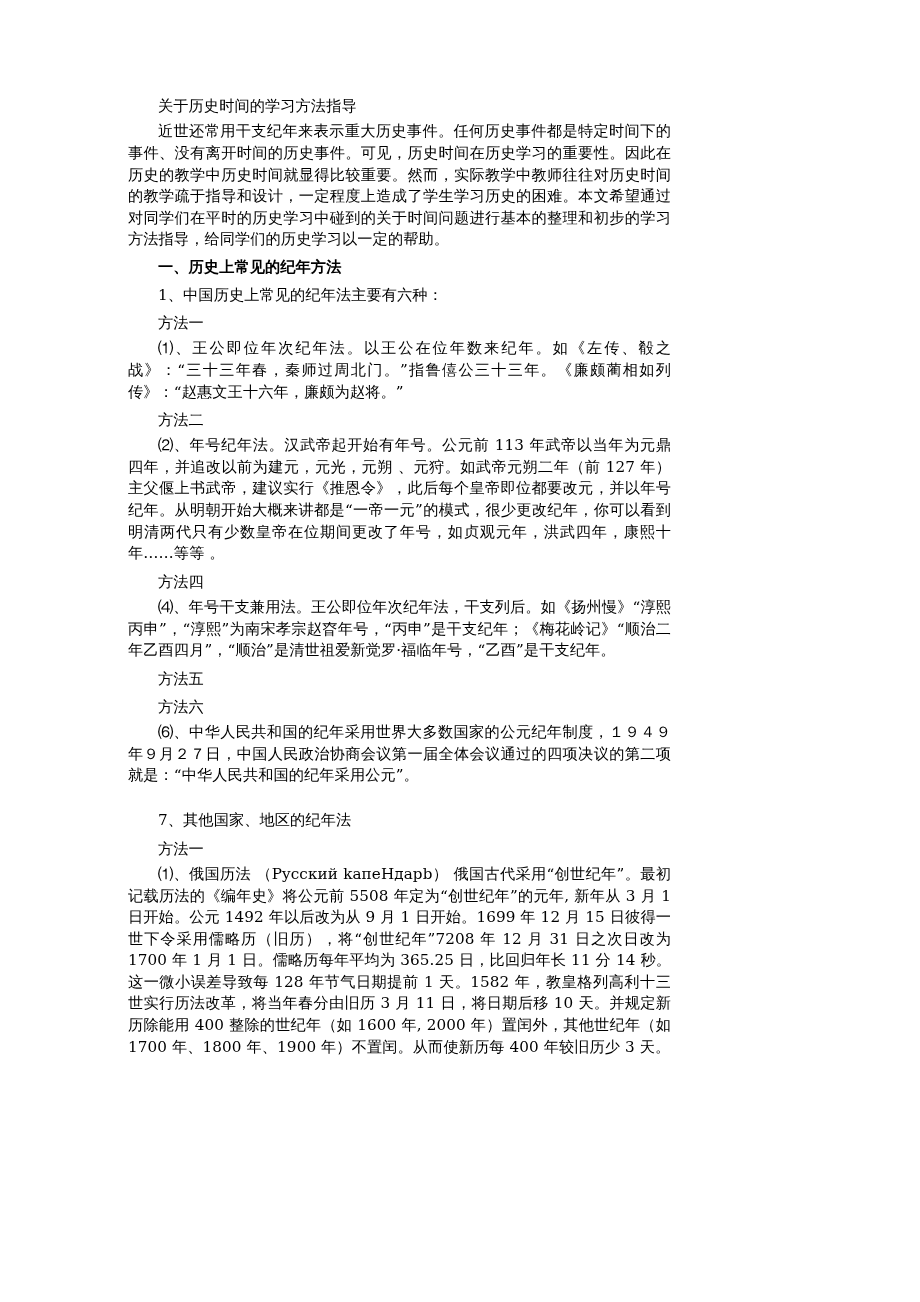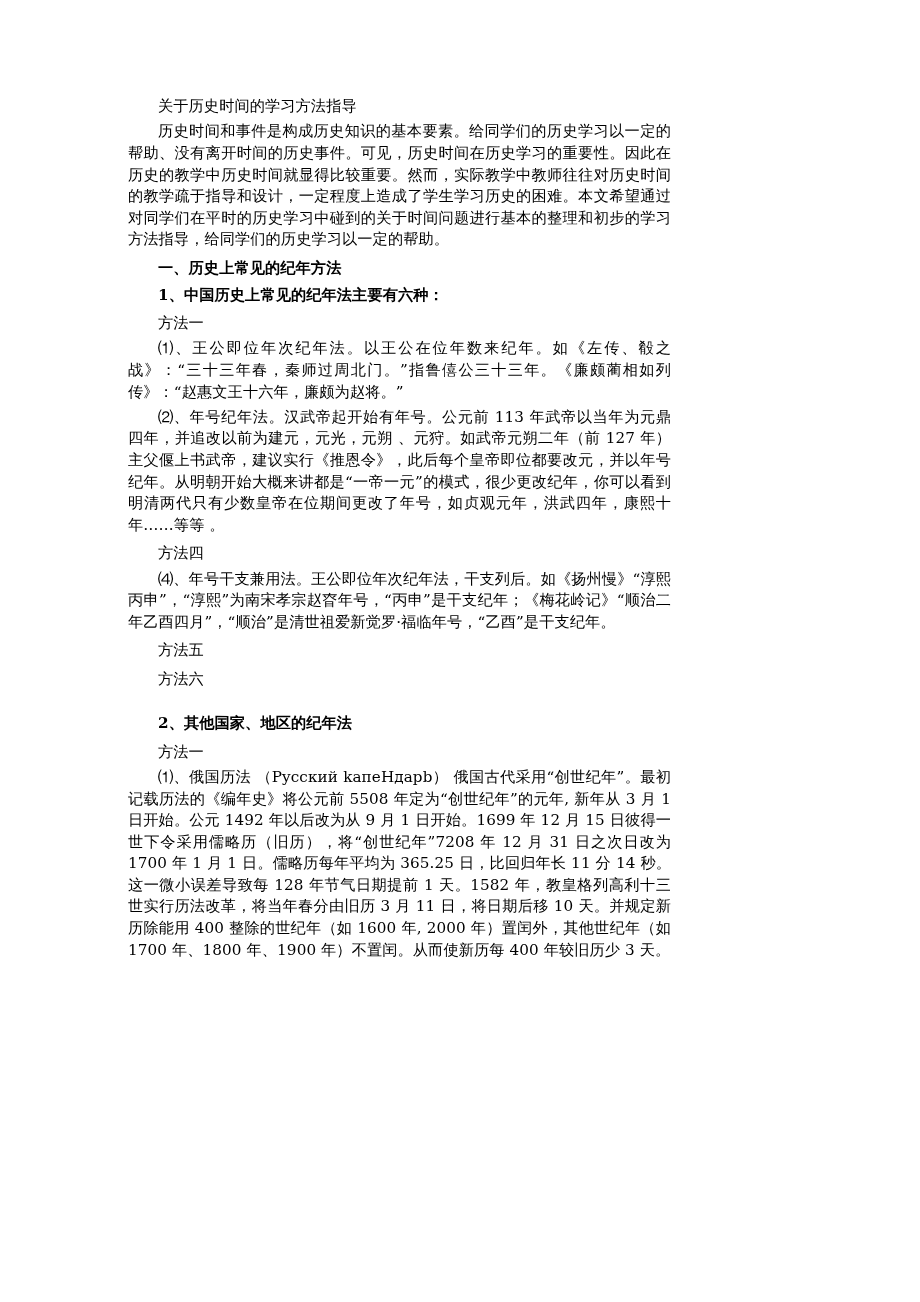--- a/index.html
+++ b/index.html
@@ -37,24 +37,25 @@
     margin-bottom: 0.25em;
   }
   .bold {
     font-weight: normal;
   }
   .heading {
     text-indent: 30px;
     font-weight: bold;
     margin-top: 0.45em;
     margin-bottom: 0.25em;
+    font-family: Liberation Mono, monospace;
   }
   .subhead {
     text-indent: 30px;
-    font-weight: bold;
+    font-weight: normal;
     margin-top: 0.35em;
     margin-bottom: 0.25em;
   }
   .method-label {
     text-indent: 30px;
     margin-top: 0.45em;
     margin-bottom: 0.25em;
   }
   .body-para {
     text-indent: 30px;
@@ -70,40 +71,42 @@
   }
 </style>
 </head>
 <body>
 
 <div class="page">
   <div class="doc">
 
     <p class="title-line">关于历史时间的学习方法指导</p>
 
-    <p class="first-para">历史时间和事件是构成历史知识的基本要素。给同学们的历史学习以一定的帮助、没有离开时间的历史事件。可见，历史时间在历史学习的重要性。因此在历史的教学中历史时间就显得比较重要。然而，实际教学中教师往往对历史时间的教学疏于指导和设计，一定程度上造成了学生学习历史的困难。本文希望通过对同学们在平时的历史学习中碰到的关于时间问题进行基本的整理和初步的学习方法指导，给同学们的历史学习以一定的帮助。</p>
+    <p class="first-para">近世还常用干支纪年来表示重大历史事件。任何历史事件都是特定时间下的事件、没有离开时间的历史事件。可见，历史时间在历史学习的重要性。因此在历史的教学中历史时间就显得比较重要。然而，实际教学中教师往往对历史时间的教学疏于指导和设计，一定程度上造成了学生学习历史的困难。本文希望通过对同学们在平时的历史学习中碰到的关于时间问题进行基本的整理和初步的学习方法指导，给同学们的历史学习以一定的帮助。</p>
 
     <p class="heading">一、历史上常见的纪年方法</p>
 
     <p class="subhead">1、中国历史上常见的纪年法主要有六种：</p>
 
     <p class="method-label">方法一</p>
     <p class="body-para bold">⑴、王公即位年次纪年法。以王公在位年数来纪年。如《左传、殽之战》：“三十三年春，秦师过周北门。”指鲁僖公三十三年。《廉颇蔺相如列传》：“赵惠文王十六年，廉颇为赵将。”</p>
 
+    <p class="method-label">方法二</p>
     <p class="body-para bold">⑵、年号纪年法。汉武帝起开始有年号。公元前 113 年武帝以当年为元鼎四年，并追改以前为建元，元光，元朔 、元狩。如武帝元朔二年（前 127 年）主父偃上书武帝，建议实行《推恩令》，此后每个皇帝即位都要改元，并以年号纪年。从明朝开始大概来讲都是“一帝一元”的模式，很少更改纪年，你可以看到明清两代只有少数皇帝在位期间更改了年号，如贞观元年，洪武四年，康熙十年……等等 。</p>
 
 
     <p class="method-label">方法四</p>
     <p class="body-para bold">⑷、年号干支兼用法。王公即位年次纪年法，干支列后。如《扬州慢》“淳熙丙申”，“淳熙”为南宋孝宗赵昚年号，“丙申”是干支纪年；《梅花岭记》“顺治二年乙酉四月”，“顺治”是清世祖爱新觉罗·福临年号，“乙酉”是干支纪年。</p>
 
     <p class="method-label">方法五</p>
 
     <p class="method-label">方法六</p>
+    <p class="body-para bold">⑹、中华人民共和国的纪年采用世界大多数国家的公元纪年制度，１９４９年９月２７日，中国人民政治协商会议第一届全体会议通过的四项决议的第二项就是：“中华人民共和国的纪年采用公元”。</p>
 
     <div class="spacer"></div>
 
-    <p class="subhead">2、其他国家、地区的纪年法</p>
+    <p class="subhead">7、其他国家、地区的纪年法</p>
 
     <p class="method-label">方法一</p>
     <p class="body-para bold">⑴、俄国历法 （Pyccкий  kaпeHдapb）  俄国古代采用“创世纪年”。最初记载历法的《编年史》将公元前 5508 年定为“创世纪年”的元年, 新年从 3 月 1 日开始。公元 1492 年以后改为从 9 月 1 日开始。1699 年 12 月 15 日彼得一世下令采用儒略历（旧历），将“创世纪年”7208 年 12 月 31 日之次日改为 1700 年 1 月 1 日。儒略历每年平均为 365.25 日，比回归年长 11 分 14 秒。这一微小误差导致每 128 年节气日期提前 1 天。1582 年，教皇格列高利十三世实行历法改革，将当年春分由旧历 3 月 11 日，将日期后移 10 天。并规定新历除能用 400 整除的世纪年（如 1600 年, 2000 年）置闰外，其他世纪年（如 1700 年、1800 年、1900 年）不置闰。从而使新历每 400 年较旧历少 3 天。</p>
 
   </div>
 </div>
 
 </body></html>

